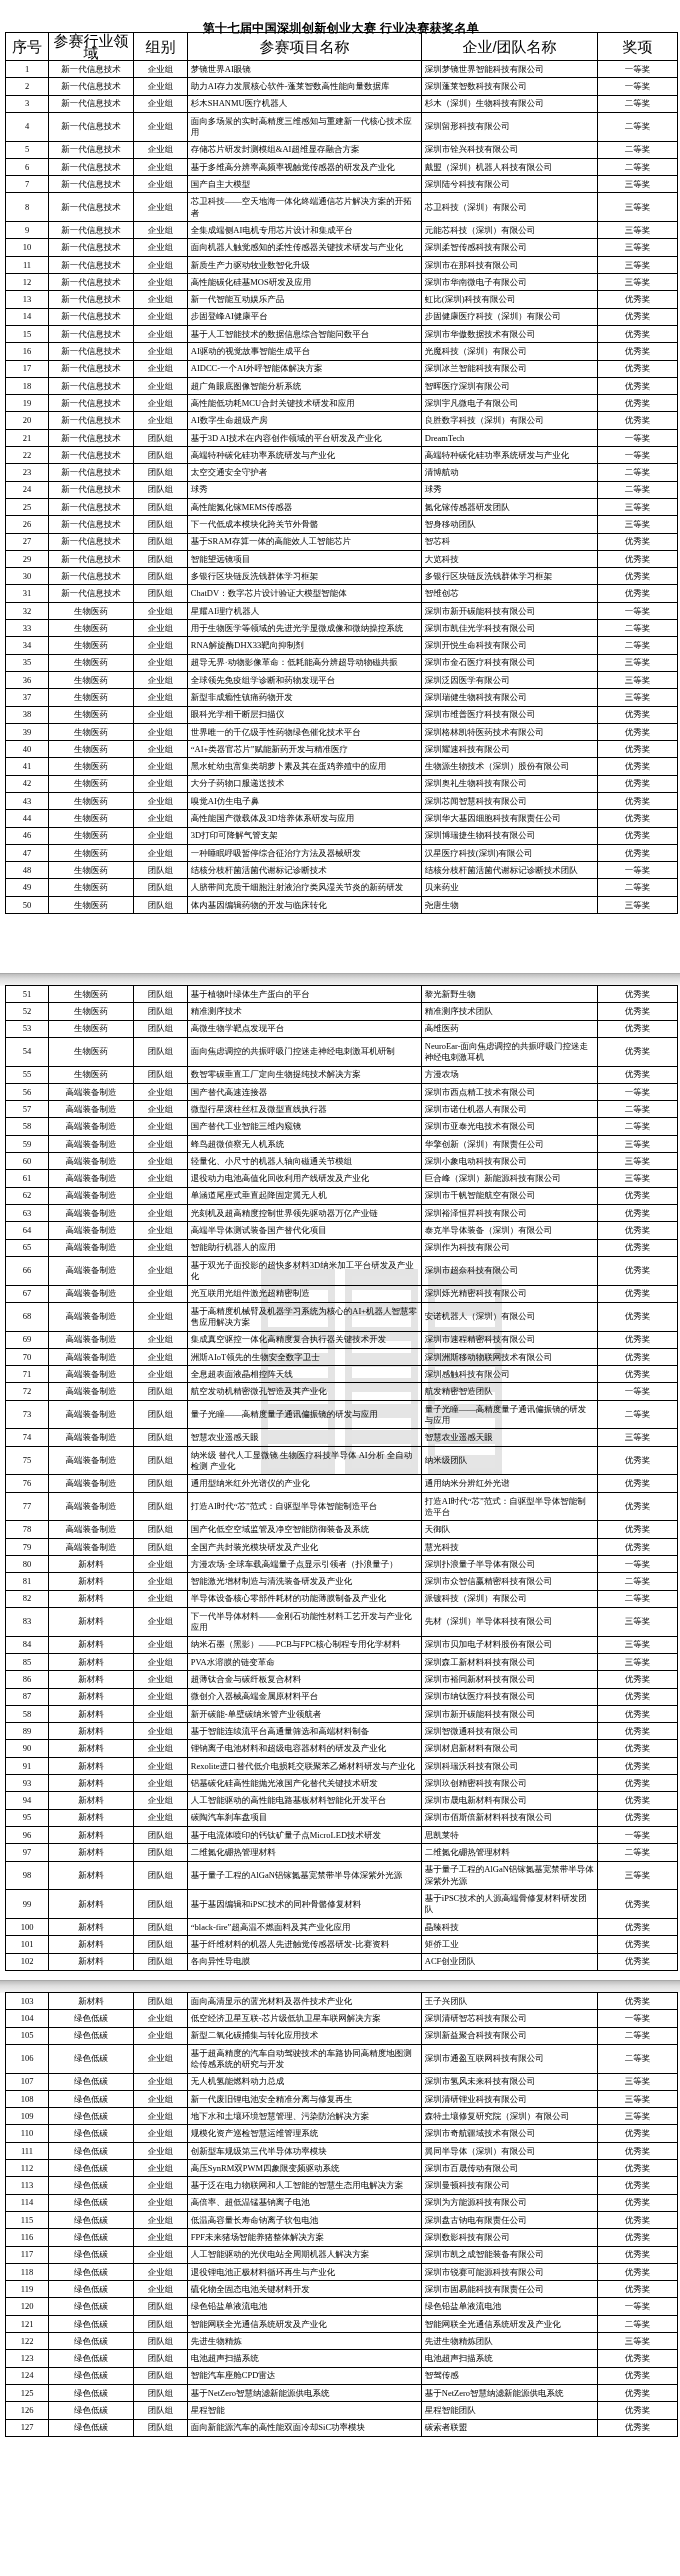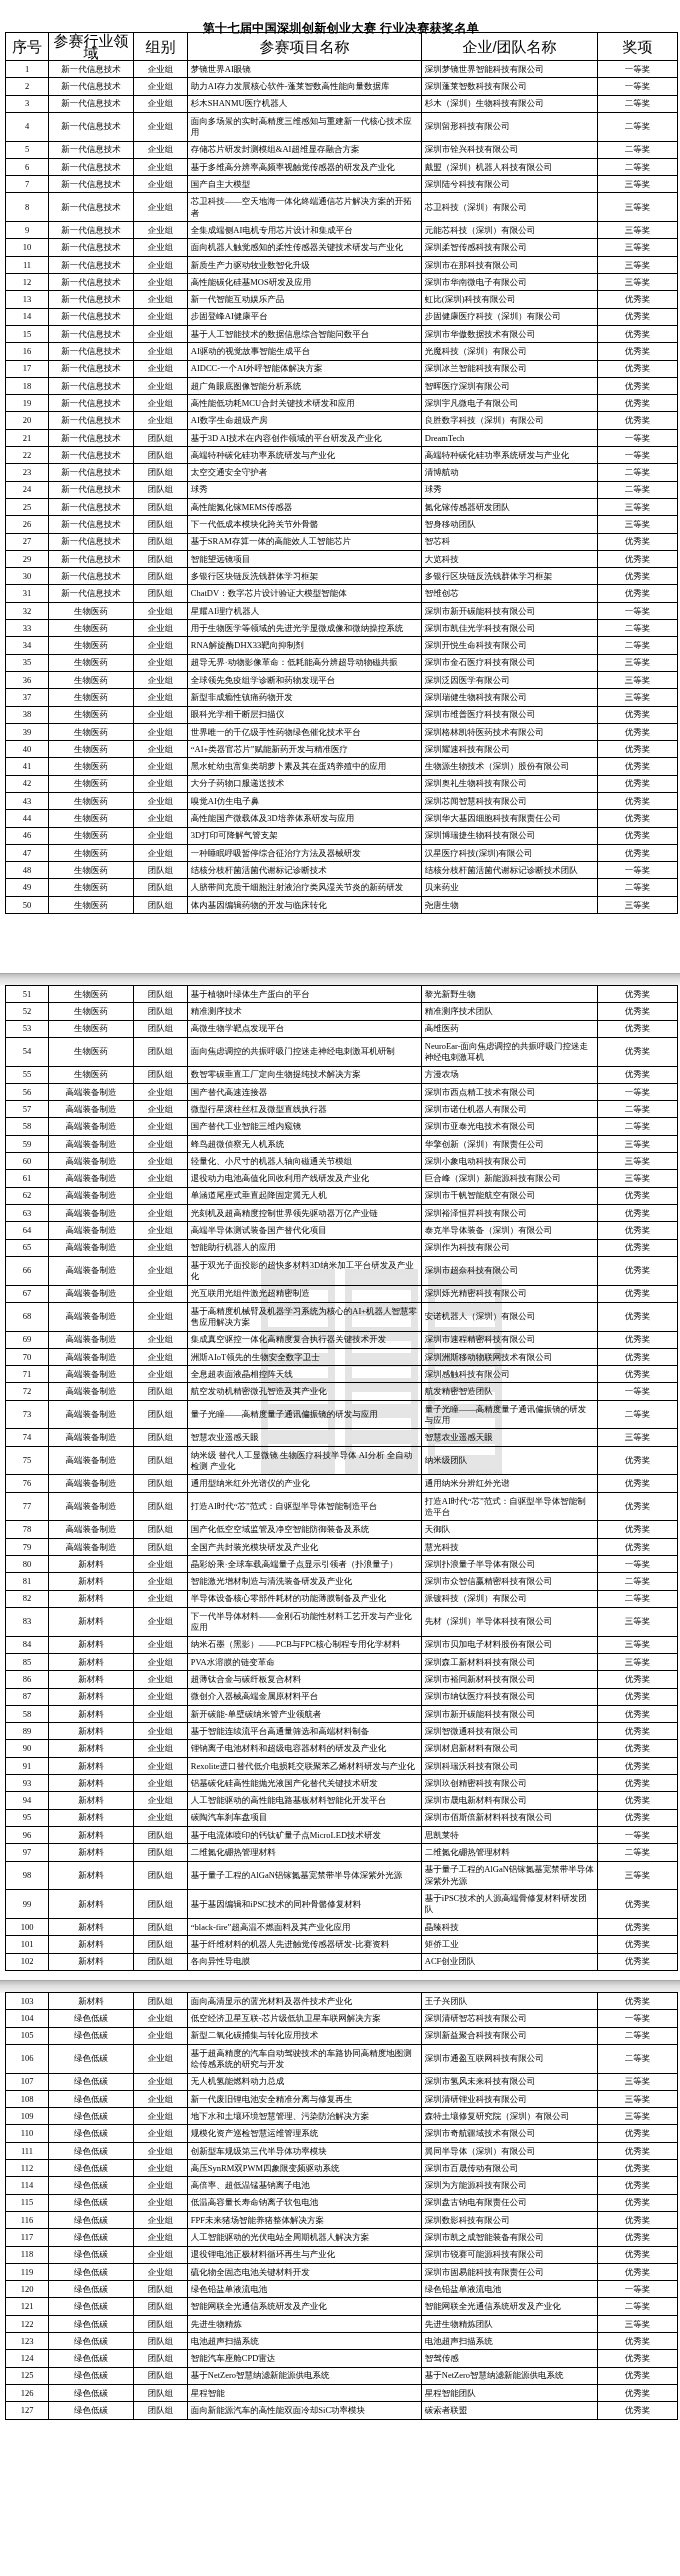--- a/index.html
+++ b/index.html
@@ -707,21 +707,21 @@
           <td class="c">高端装备制造</td>
           <td class="c">团队组</td>
           <td class="l">全国产共封装光模块研发及产业化</td>
           <td class="l">慧光科技</td>
           <td class="c">优秀奖</td>
         </tr>
         <tr>
           <td class="c">80</td>
           <td class="c">新材料</td>
           <td class="c">企业组</td>
-          <td class="l">晶彩纷乘·全球车载高端量子点显示引领者（扑浪量子）</td>
+          <td class="l">方漫农场·全球车载高端量子点显示引领者（扑浪量子）</td>
           <td class="l">深圳扑浪量子半导体有限公司</td>
           <td class="c">一等奖</td>
         </tr>
         <tr>
           <td class="c">81</td>
           <td class="c">新材料</td>
           <td class="c">企业组</td>
           <td class="l">智能激光增材制造与清洗装备研发及产业化</td>
           <td class="l">深圳市众智信赢精密科技有限公司</td>
           <td class="c">二等奖</td>
@@ -974,20 +974,28 @@
         </tr>
         <tr>
           <td class="c">112</td>
           <td class="c">绿色低碳</td>
           <td class="c">企业组</td>
           <td class="l">高压SynRM双PWM四象限变频驱动系统</td>
           <td class="l">深圳市百晟传动有限公司</td>
           <td class="c">优秀奖</td>
         </tr>
         <tr>
+          <td class="c">113</td>
+          <td class="c">绿色低碳</td>
+          <td class="c">企业组</td>
+          <td class="l">基于泛在电力物联网和人工智能的智慧生态用电解决方案</td>
+          <td class="l">深圳曼顿科技有限公司</td>
+          <td class="c">优秀奖</td>
+        </tr>
+        <tr>
           <td class="c">114</td>
           <td class="c">绿色低碳</td>
           <td class="c">企业组</td>
           <td class="l">高倍率、超低温锰基钠离子电池</td>
           <td class="l">深圳为方能源科技有限公司</td>
           <td class="c">优秀奖</td>
         </tr>
         <tr>
           <td class="c">115</td>
           <td class="c">绿色低碳</td>

